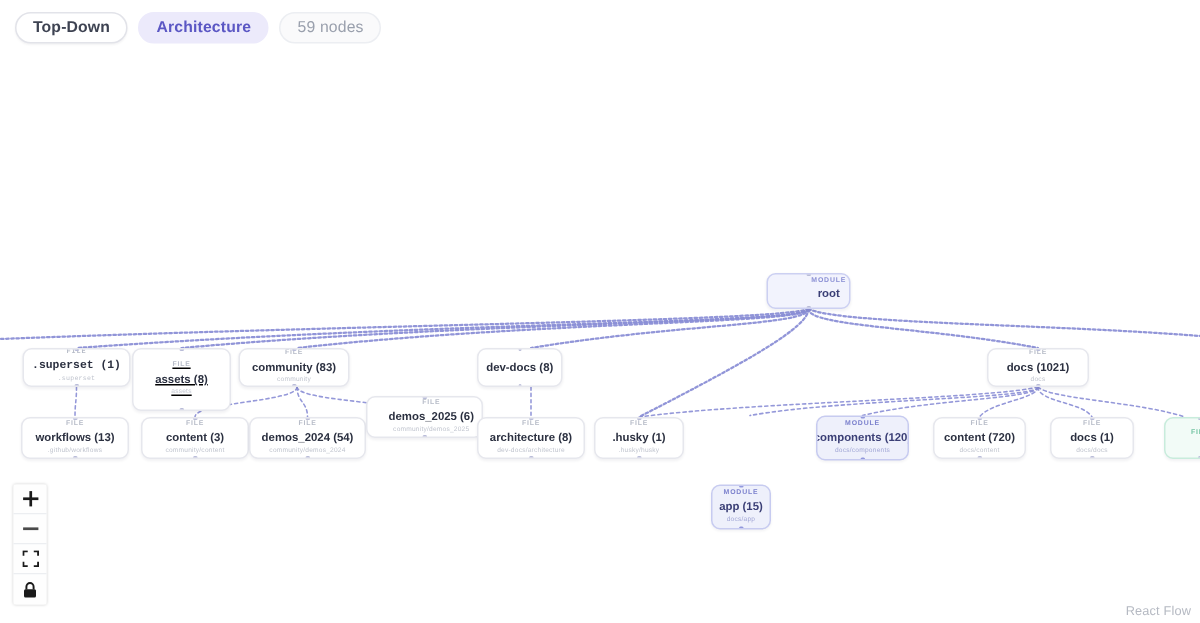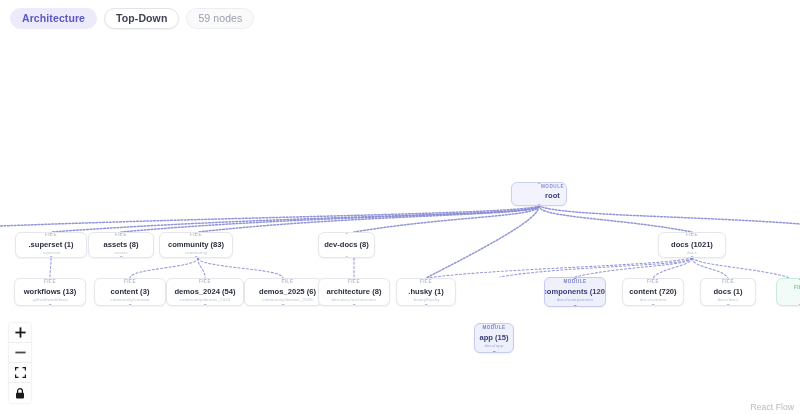--- a/index.html
+++ b/index.html
@@ -194,22 +194,22 @@
     z-index: 40;
     letter-spacing: .1px;
   }
 </style>
 </head>
 <body>
 
 <div id="canvas">
 
   <div id="toolbar">
+    <div class="pill pill-outline">Top-Down</div>
     <div class="pill pill-primary">Architecture</div>
-    <div class="pill pill-outline">Top-Down</div>
     <div class="pill pill-muted">59 nodes</div>
   </div>
 
   <svg id="edges" viewBox="0 0 800 415">
     <g>
       <path class="edge edge-dense" d="M539,206 C539,216 300,214 51,232"></path>
       <path class="edge edge-dense" d="M539,206 C539,216 320,214 121,232"></path>
       <path class="edge edge-dense" d="M539,206 C539,216 360,214 198,232"></path>
       <path class="edge edge-dense" d="M539,206 C539,217 450,216 354,232"></path>
       <path class="edge edge-dense" d="M539,206 C539,218 500,240 426,278"></path>
@@ -233,28 +233,28 @@
   </svg>
 
   <div id="node-layer">
       <div class="node root" style="left: 511px; top: 182px; width: 56px; height: 24px; padding-left: 32px;">
         <div class="handle top"></div>
         <div class="kind">MODULE</div>
         <div class="title">root</div>
         <div class="sub"></div>
         <div class="handle bot"></div>
       </div>
-      <div class="node " style="left: 15px; top: 232px; width: 72px; height: 26px;">
+      <div class="node " style="left: 15px; top: 232px; width: 72px; height: 26px; font-family: Liberation Mono, monospace;">
         <div class="handle top"></div>
         <div class="kind">FILE</div>
         <div class="title">.superset (1)</div>
         <div class="sub">.superset</div>
         <div class="handle bot"></div>
       </div>
-      <div class="node " style="left: 88px; top: 232px; width: 66px; height: 26px;">
+      <div class="node " style="left: 88px; top: 232px; width: 66px; height: 42px; text-decoration: underline;">
         <div class="handle top"></div>
         <div class="kind">FILE</div>
         <div class="title">assets (8)</div>
         <div class="sub">assets</div>
         <div class="handle bot"></div>
       </div>
       <div class="node " style="left: 159px; top: 232px; width: 74px; height: 26px;">
         <div class="handle top"></div>
         <div class="kind">FILE</div>
         <div class="title">community (83)</div>
@@ -289,21 +289,21 @@
         <div class="sub">community/content</div>
         <div class="handle bot"></div>
       </div>
       <div class="node " style="left: 166px; top: 278px; width: 78px; height: 28px;">
         <div class="handle top"></div>
         <div class="kind">FILE</div>
         <div class="title">demos_2024 (54)</div>
         <div class="sub">community/demos_2024</div>
         <div class="handle bot"></div>
       </div>
-      <div class="node " style="left: 244px; top: 278px; width: 78px; height: 28px; padding-left: 14px;">
+      <div class="node " style="left: 244px; top: 264px; width: 78px; height: 28px; padding-left: 14px;">
         <div class="handle top"></div>
         <div class="kind">FILE</div>
         <div class="title">demos_2025 (6)</div>
         <div class="sub">community/demos_2025</div>
         <div class="handle bot"></div>
       </div>
       <div class="node " style="left: 318px; top: 278px; width: 72px; height: 28px;">
         <div class="handle top"></div>
         <div class="kind">FILE</div>
         <div class="title">architecture (8)</div>

